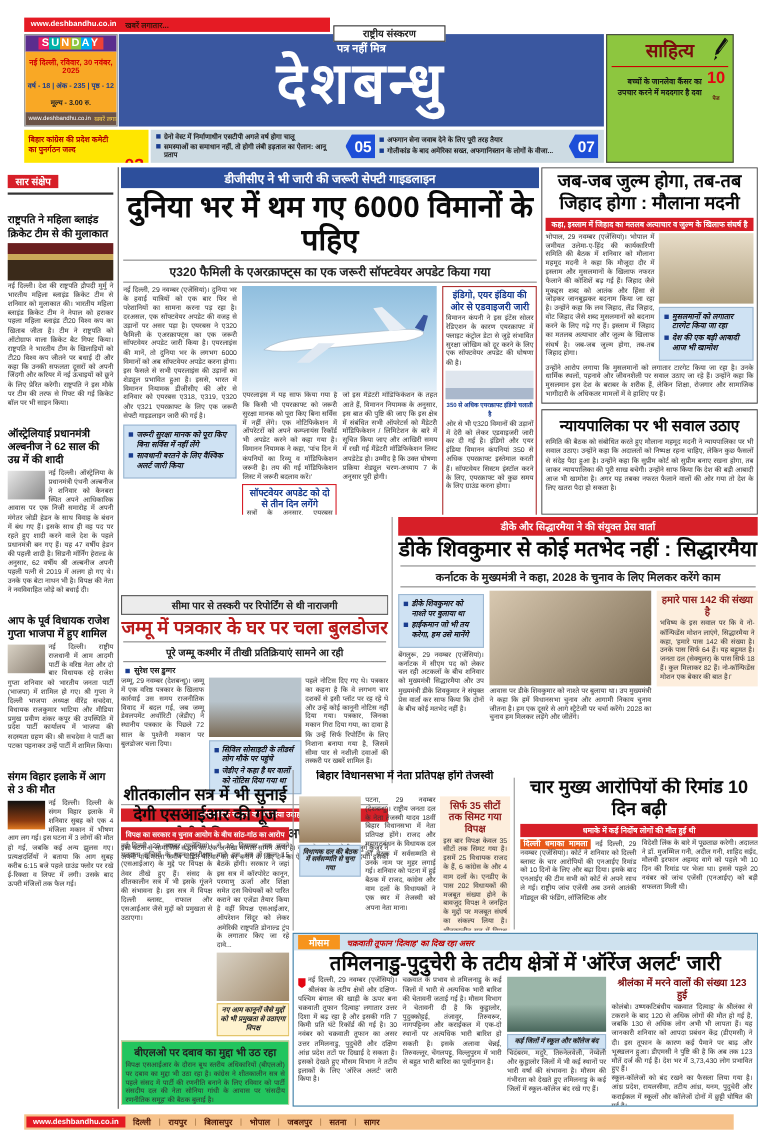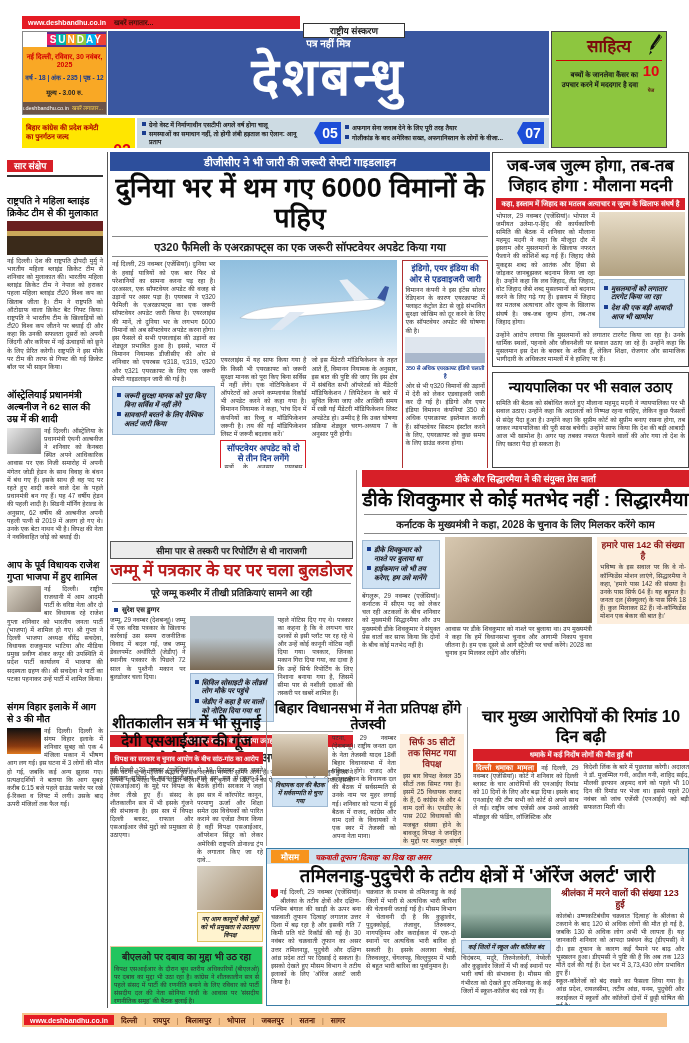--- a/index.html
+++ b/index.html
@@ -1,19 +1,19 @@
 <!DOCTYPE html>
 <html><head>
 <meta charset="utf-8">
 <style>
 * { margin:0; padding:0; box-sizing:border-box; }
 html,body { background:#fff; }
 body { width:689px; height:1043px; position:relative; overflow:hidden;
   font-family:"Liberation Sans","DejaVu Sans",sans-serif; color:#222; }
-.abs { position:absolute; overflow:hidden;align-items:flex-end; }
+.abs { position:absolute; overflow:hidden; }
 
 
 .topbar { left:22px; top:16px; width:278px; height:13px; background:#e51b24;
   display:flex; align-items:center; gap:8px; padding:0 6px; }
 .topbar-site { color:#fff; font-size:7px; font-weight:bold; }
 .topbar-tag { color:#3a1208; font-size:7px; font-weight:bold; }
 
 
 .edition { left:303px; top:23px; width:102px; height:15px; background:#fff;
   border:1px solid #333; display:flex; align-items:flex-start; justify-content:center;
@@ -150,21 +150,21 @@
 .sirc1 { flex:1; }
 .sirc2 { width:66px; flex:none; }
 .sir-photo { width:66px; height:44px; margin:2px 0; }
 .ybox { background:#fff3cf; border:1px solid #e0c060; font-size:6.3px; font-weight:bold;
   font-style:italic; text-align:center; padding:2px; line-height:1.25; }
 .blo-box { background:#22c55e; border:1px solid #e6c9a0; padding:3px; margin-top:4px; }
 .blo-title { font-size:9.5px; font-weight:bold; text-align:center; margin-bottom:2px; }
 
 
 .bihar { left:266px; top:700px; width:198px; height:146px; border-left:1px solid #999; padding-left:5px; }
-.bihar-headline { font-size:14px; font-weight:bold; text-align:center; line-height:1.15; color:#0b0b0b; margin-bottom:2px; }
+.bihar-headline { font-size:10px; font-weight:bold; text-align:center; line-height:1.15; color:#0b0b0b; margin-bottom:12px; }
 .bihar-flex { display:flex; gap:4px; }
 .bhc1 { width:56px; flex:none; }
 .tej-photo { width:56px; height:42px; margin-bottom:2px; }
 .capbox { background:#cfe2f3; border:1px solid #9db8d2; font-size:6.2px; font-weight:bold;
   font-style:italic; text-align:center; padding:2px; line-height:1.25; }
 .bhc2 { flex:1; }
 .bhc3 { width:64px; flex:none; }
 
 
 .remand { left:467px; top:707px; width:222px; height:138px; border-left:1px solid #999; padding-left:5px; }

